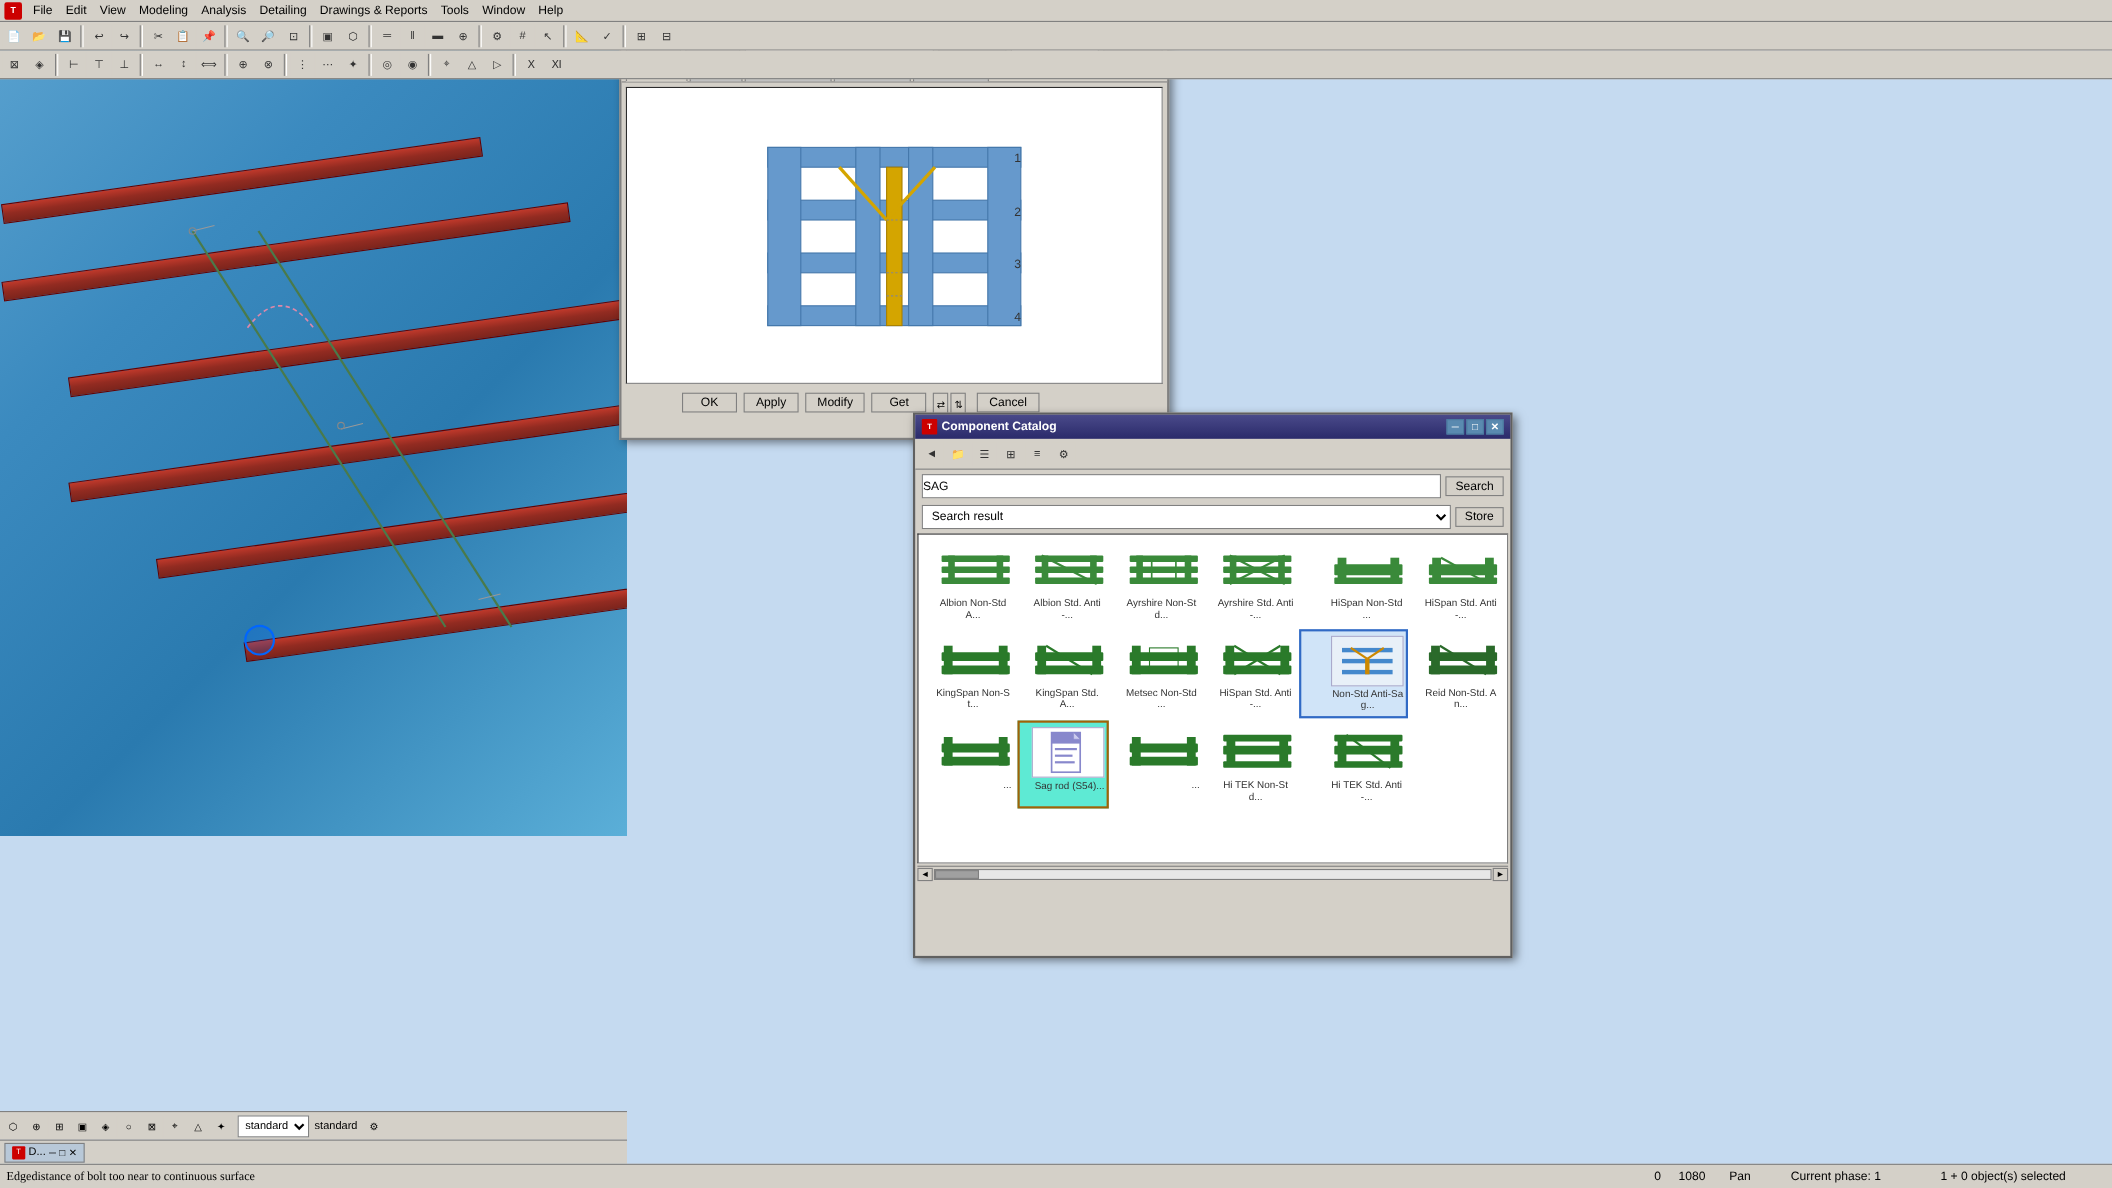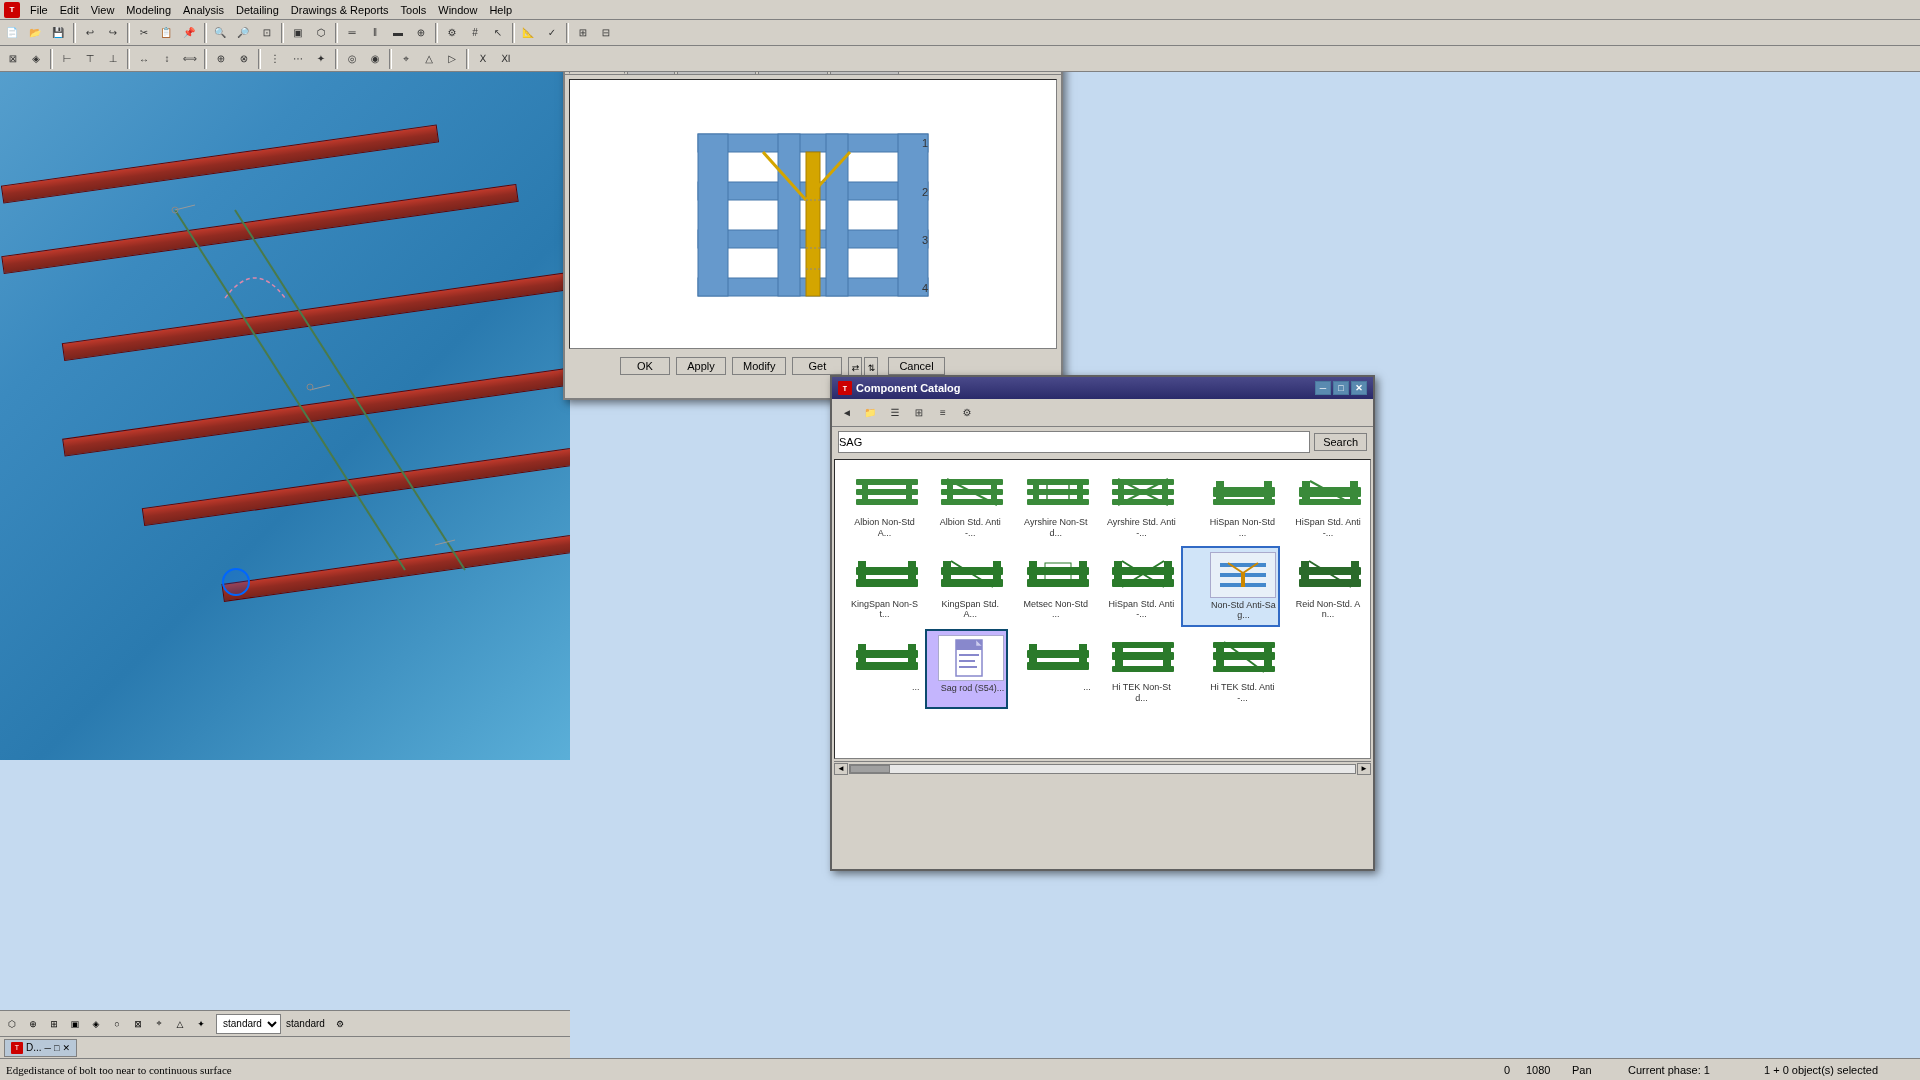--- a/index.html
+++ b/index.html
@@ -336,20 +336,26 @@
       <div class="toolbar-btn">⊞</div>
       <div class="toolbar-btn">≡</div>
       <div class="toolbar-btn">⚙</div>
     </div>
 
     <div class="catalog-search">
       <input type="text" class="catalog-input" value="SAG" style="">
       <button class="catalog-search-btn">Search</button>
     </div>
 
+    <div class="catalog-filter">
+      <select class="catalog-dropdown">
+        <option>Search result</option>
+      </select>
+      <button class="catalog-store-btn">Store</button>
+    </div>
 
     <div style="position:relative;margin:2px;height:300px;background:white;border:1px inset #808080;overflow-y:auto;">
       <div style="display:grid;grid-template-columns:repeat(6,1fr);gap:2px;padding:4px;">
 
         <div class="catalog-item">
           <svg class="comp-svg" viewBox="0 0 66 46">
               <rect x="2" y="20" width="62" height="6" fill="#3a8a3a" rx="1"></rect>
               <rect x="2" y="10" width="62" height="6" fill="#3a8a3a" rx="1"></rect>
               <rect x="8" y="10" width="6" height="22" fill="#3a8a3a"></rect>
               <rect x="52" y="10" width="6" height="22" fill="#3a8a3a"></rect>
@@ -479,21 +485,21 @@
         <div class="catalog-item">
           <svg class="comp-svg" viewBox="0 0 66 46">
               <rect x="2" y="16" width="62" height="8" fill="#2a7a2a" rx="1"></rect>
               <rect x="4" y="10" width="8" height="26" fill="#2a7a2a"></rect>
               <rect x="54" y="10" width="8" height="26" fill="#2a7a2a"></rect>
               <rect x="2" y="28" width="62" height="8" fill="#2a7a2a" rx="1"></rect>
             </svg>
           <span class="catalog-label">...</span>
         </div>
 
-        <div class="catalog-item selected" style="border:2px solid #0c4a6e;background:#c4b5fd;">
+        <div class="catalog-item selected" style="border:2px solid #a16207;background:#5eead4;">
           <div style="width:66px;height:46px;background:white;border:1px solid #aac;display:flex;align-items:center;justify-content:center;position:relative;">
 
             <svg width="40" height="40" viewBox="0 0 40 40">
               <rect x="5" y="2" width="26" height="36" fill="white" stroke="#8888cc" stroke-width="1.5"></rect>
               <rect x="5" y="2" width="26" height="10" fill="#8888cc"></rect>
               <rect x="8" y="16" width="20" height="2" fill="#8888cc"></rect>
               <rect x="8" y="22" width="16" height="2" fill="#8888cc"></rect>
               <rect x="8" y="28" width="18" height="2" fill="#8888cc"></rect>
 
               <path d="M 25 2 L 31 8 L 25 8 Z" fill="#ccccee" stroke="#8888cc" stroke-width="0.5"></path>

